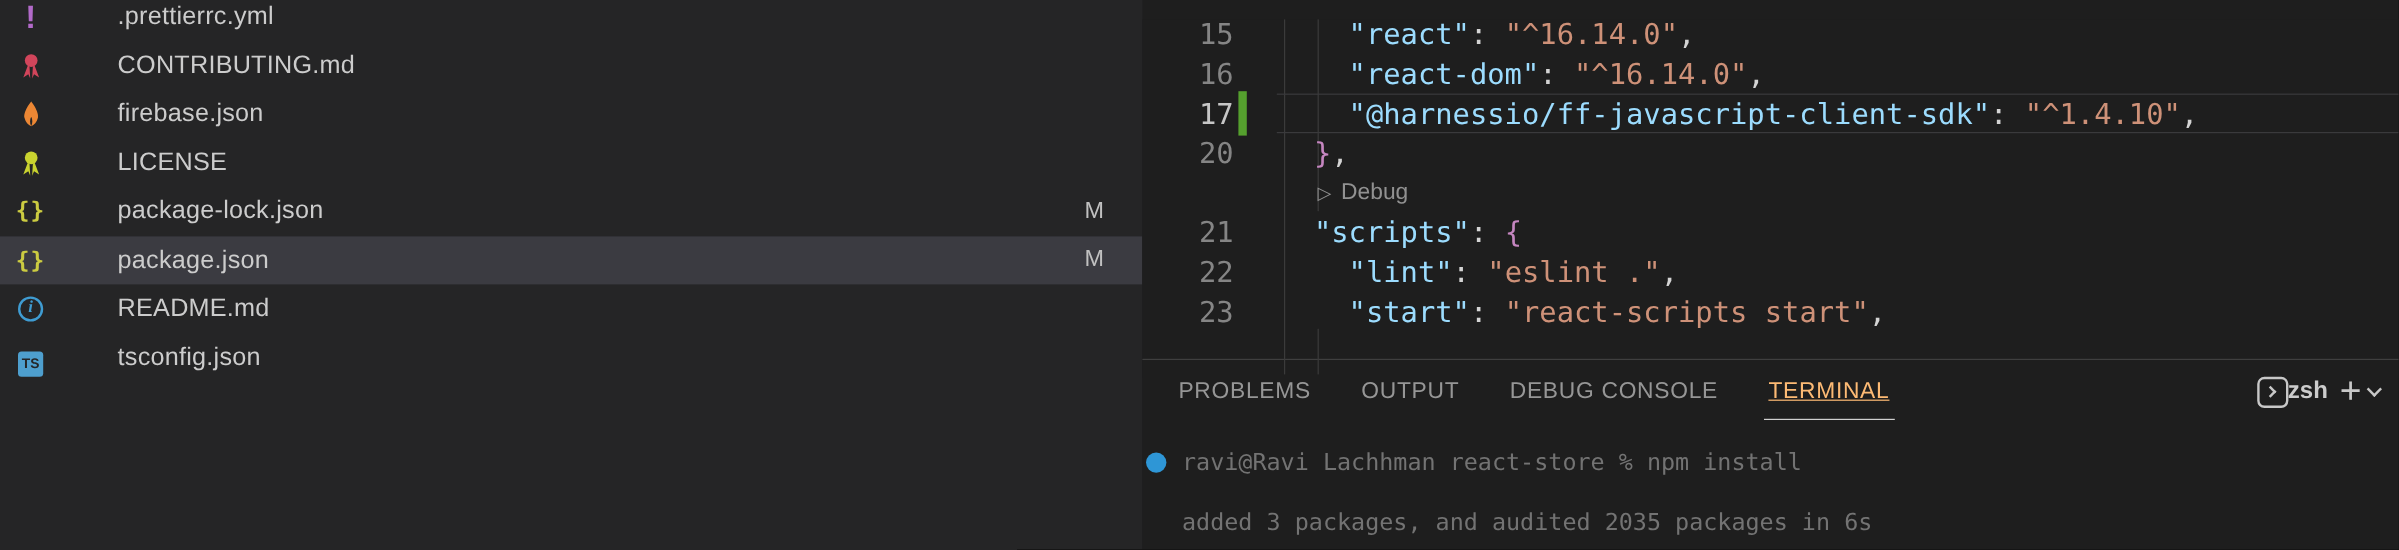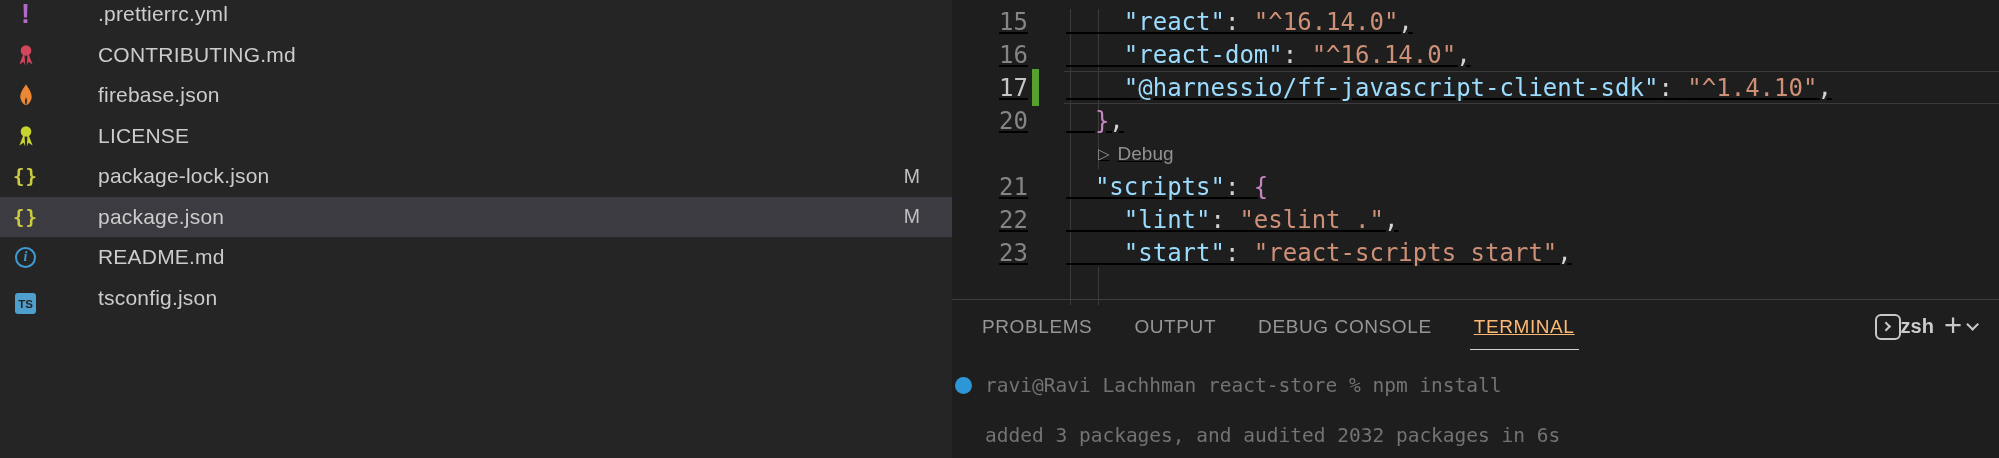--- a/index.html
+++ b/index.html
@@ -18,42 +18,42 @@
   .flabel { font-size:21px; color:#cccccc; letter-spacing:0.2px; white-space:nowrap;margin-left:47px; }
   .fbadge { margin-left:auto; margin-right:32px; color:#c0c0c0; font-size:19.5px; }
   .exc { font-size:27px; font-weight:700; line-height:1; }
   .br  { font-family:"DejaVu Sans Mono", monospace; font-size:19px; font-weight:700; letter-spacing:1px; }
   .info-c { width:21px; height:21px; border:2px solid currentColor; border-radius:50%;
     display:flex; align-items:center; justify-content:center; font-size:14px; font-weight:700;
     font-family:"Liberation Serif", serif; font-style:italic; }
   .ts-b { width:21px; height:21px; background:#4e9fce; color:#252526; border-radius:3px;
     display:flex; align-items:center; justify-content:center; font-size:11.5px; font-weight:700; }
   
-  .editor { position:absolute; left:952px; top:9px; width:1047px; height:299px; background:#1e1e1e; overflow:hidden;text-decoration:underline; }
+  .editor { position:absolute; left:952px; top:16px; width:1047px; height:299px; background:#1e1e1e; overflow:hidden; }
   .code-lines { margin-top:-4px; position:relative; z-index:2; }
   .cl { display:flex; align-items:center; height:33px; font-family:"DejaVu Sans Mono", monospace; font-size:24px; position:relative; }
   .ln { width:76px; flex:none; text-align:right; color:#858585; }
   .cl.active .ln { color:#c6c6c6; }
   .gut { width:38px; flex:none; position:relative; height:100%; }
   .cl.active .gut::before { content:''; position:absolute; left:4px; top:-2px; width:7px; height:37px; background:#55a02e; }
   .cl.active::after { content:''; position:absolute; left:112px; right:0; top:0; bottom:0;
     border-top:1px solid #3a3a3c; border-bottom:1px solid #3a3a3c; pointer-events:none; }
   .codetext { white-space:pre; color:#d4d4d4; }
   .k { color:#9cdcfe; } .s { color:#ce9178; } .p { color:#d4d4d4; } .b { color:#c586c0; }
   .codelens { height:33px; display:flex; align-items:center; padding-left:146px;
     color:#919191; font-size:19px; }
   .codelens .tri { font-size:15px; margin-right:8px; }
   .guide { position:absolute; width:1px; background:#3b3b3b; z-index:1; }
   .gA  { left:118px; top:0; height:296px; }
   .gB1 { left:146px; top:0; height:160px; }
   .gB2 { left:146px; top:258px; height:38px; }
   
   .panel { position:absolute; left:952px; top:299px; width:1047px; height:159px;
     background:#1e1e1e; border-top:1px solid #3f3f3f; }
-  .panel-header { height:53px; display:flex; align-items:center; padding:0 24px 0 28px; }
+  .panel-header { height:53px; display:flex; align-items:center; padding:0 18px 0 28px; }
   .ptabs { display:flex; gap:38px; height:100%; }
   .ptab { display:flex; align-items:center; height:100%; position:relative;
     font-size:19px; letter-spacing:0.6px; color:#969696; cursor:pointer; padding:0 2px; }
   .ptab.act { color:#fdba74;text-decoration:underline; }
   .ptab.act::after { content:''; position:absolute; left:-2px; right:-2px; bottom:3px; height:1.5px; background:#d0d0d0; }
   .pcontrols { margin-left:auto; display:flex; align-items:center; }
   .term-badge { width:26px; height:26px; border:2px solid #c8c8c8; border-radius:6px;
     display:flex; align-items:center; justify-content:center; }
   .term-badge i { width:7px; height:7px; border-top:2.2px solid #c8c8c8; border-right:2.2px solid #c8c8c8;
     transform:rotate(45deg) translate(-1px,1px); display:block; }
@@ -197,17 +197,17 @@
             <i></i>
           </span>
         <span class="shell-label">zsh</span>
         <span class="plus">+</span>
         <span class="chev"></span>
       </div>
     </div>
     <div class="term">
       <span class="dot"></span>
     <div class="tline">ravi@Ravi Lachhman react-store % npm install</div>
-        <div class="tline">added 3 packages, and audited 2032 packages in 6s</div>
+        <div class="tline">added 3 packages, and audited 2035 packages in 6s</div>
       </div>
   </section>
 
 </div>
 
 </body></html>

